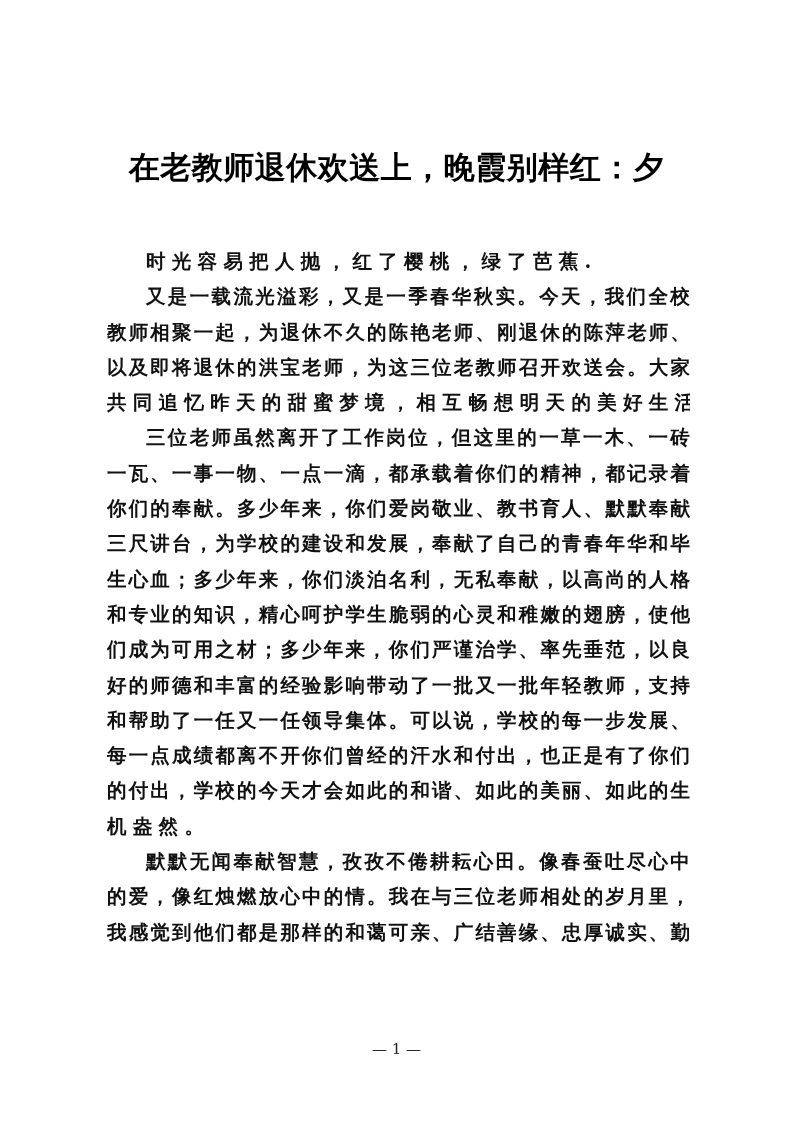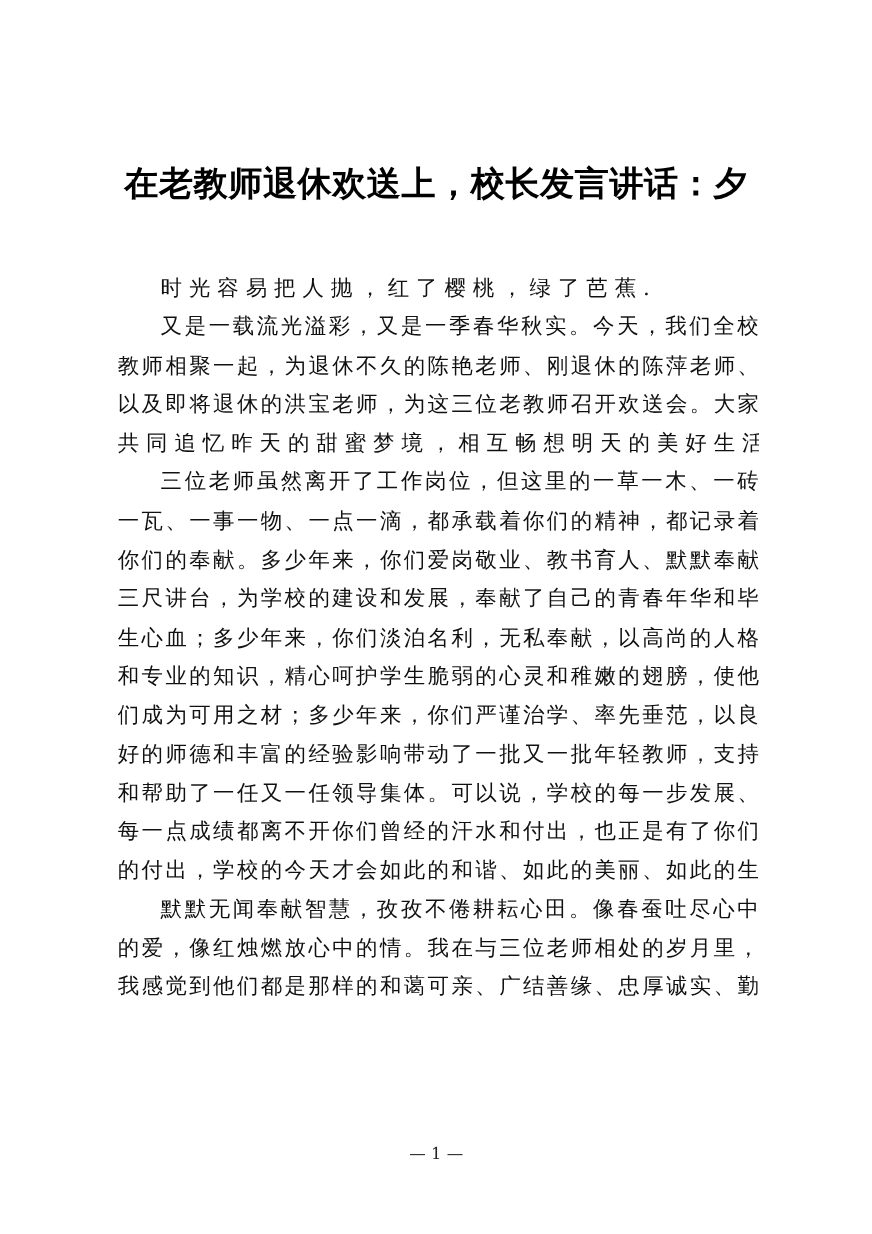--- a/index.html
+++ b/index.html
@@ -6,39 +6,39 @@
   body { width: 793px; height: 1122px; position: relative; overflow: hidden; }
   .page { position: absolute; left: 0; top: 0; width: 793px; height: 1122px; background: #fff; }
   .title {
     position: absolute; left: 100px; width: 593px; top: 148px;
     text-align: center; font-family: "DejaVu Sans", sans-serif; font-weight: bold;
     font-size: 31px; line-height: 39px; color: #000; letter-spacing: 0.5px;
   }
   .title div { white-space: nowrap; }
   .body {
     position: absolute; left: 107px; width: 583px; top: 244px;
-    font-family: "DejaVu Serif", serif; font-size: 19.5px; color: #111;
+    font-family: "DejaVu Serif", serif; font-size: 19.5px; color: #111; font-weight: bold;
   }
   .line {
     height: 35.3px; line-height: 35.3px; white-space: nowrap;
     text-align: justify; text-align-last: justify; overflow: hidden;
   }
   .line.short { text-align-last: left; letter-spacing: 6.3px; }
   .line.indent { padding-left: 39px; }
   .footer {
     position: absolute; left: 0; width: 793px; top: 1040px; text-align: center;
     font-family: "DejaVu Serif", serif; font-size: 15px; color: #222;
   }
 </style>
 </head>
 <body>
 
 <div class="page">
   <div class="title">
-    <div>在老教师退休欢送上，校长发言讲话：夕</div>
+    <div>在老教师退休欢送上，晚霞别样红：夕</div>
   </div>
 
   <div class="body" id="body">
       <div class="line indent short">时光容易把人抛，红了樱桃，绿了芭蕉.</div>
       <div class="line indent">
         <span style="display: flex; justify-content: space-between; width: 544px;">
           <span>又</span>
           <span>是</span>
           <span>一</span>
           <span>载</span>
@@ -460,20 +460,21 @@
           <span>的</span>
           <span>美</span>
           <span>丽</span>
           <span>、</span>
           <span>如</span>
           <span>此</span>
           <span>的</span>
           <span>生</span>
         </span>
       </div>
+      <div class="line short">机盎然。</div>
       <div class="line indent">
         <span style="display: flex; justify-content: space-between; width: 544px;">
           <span>默</span>
           <span>默</span>
           <span>无</span>
           <span>闻</span>
           <span>奉</span>
           <span>献</span>
           <span>智</span>
           <span>慧</span>

